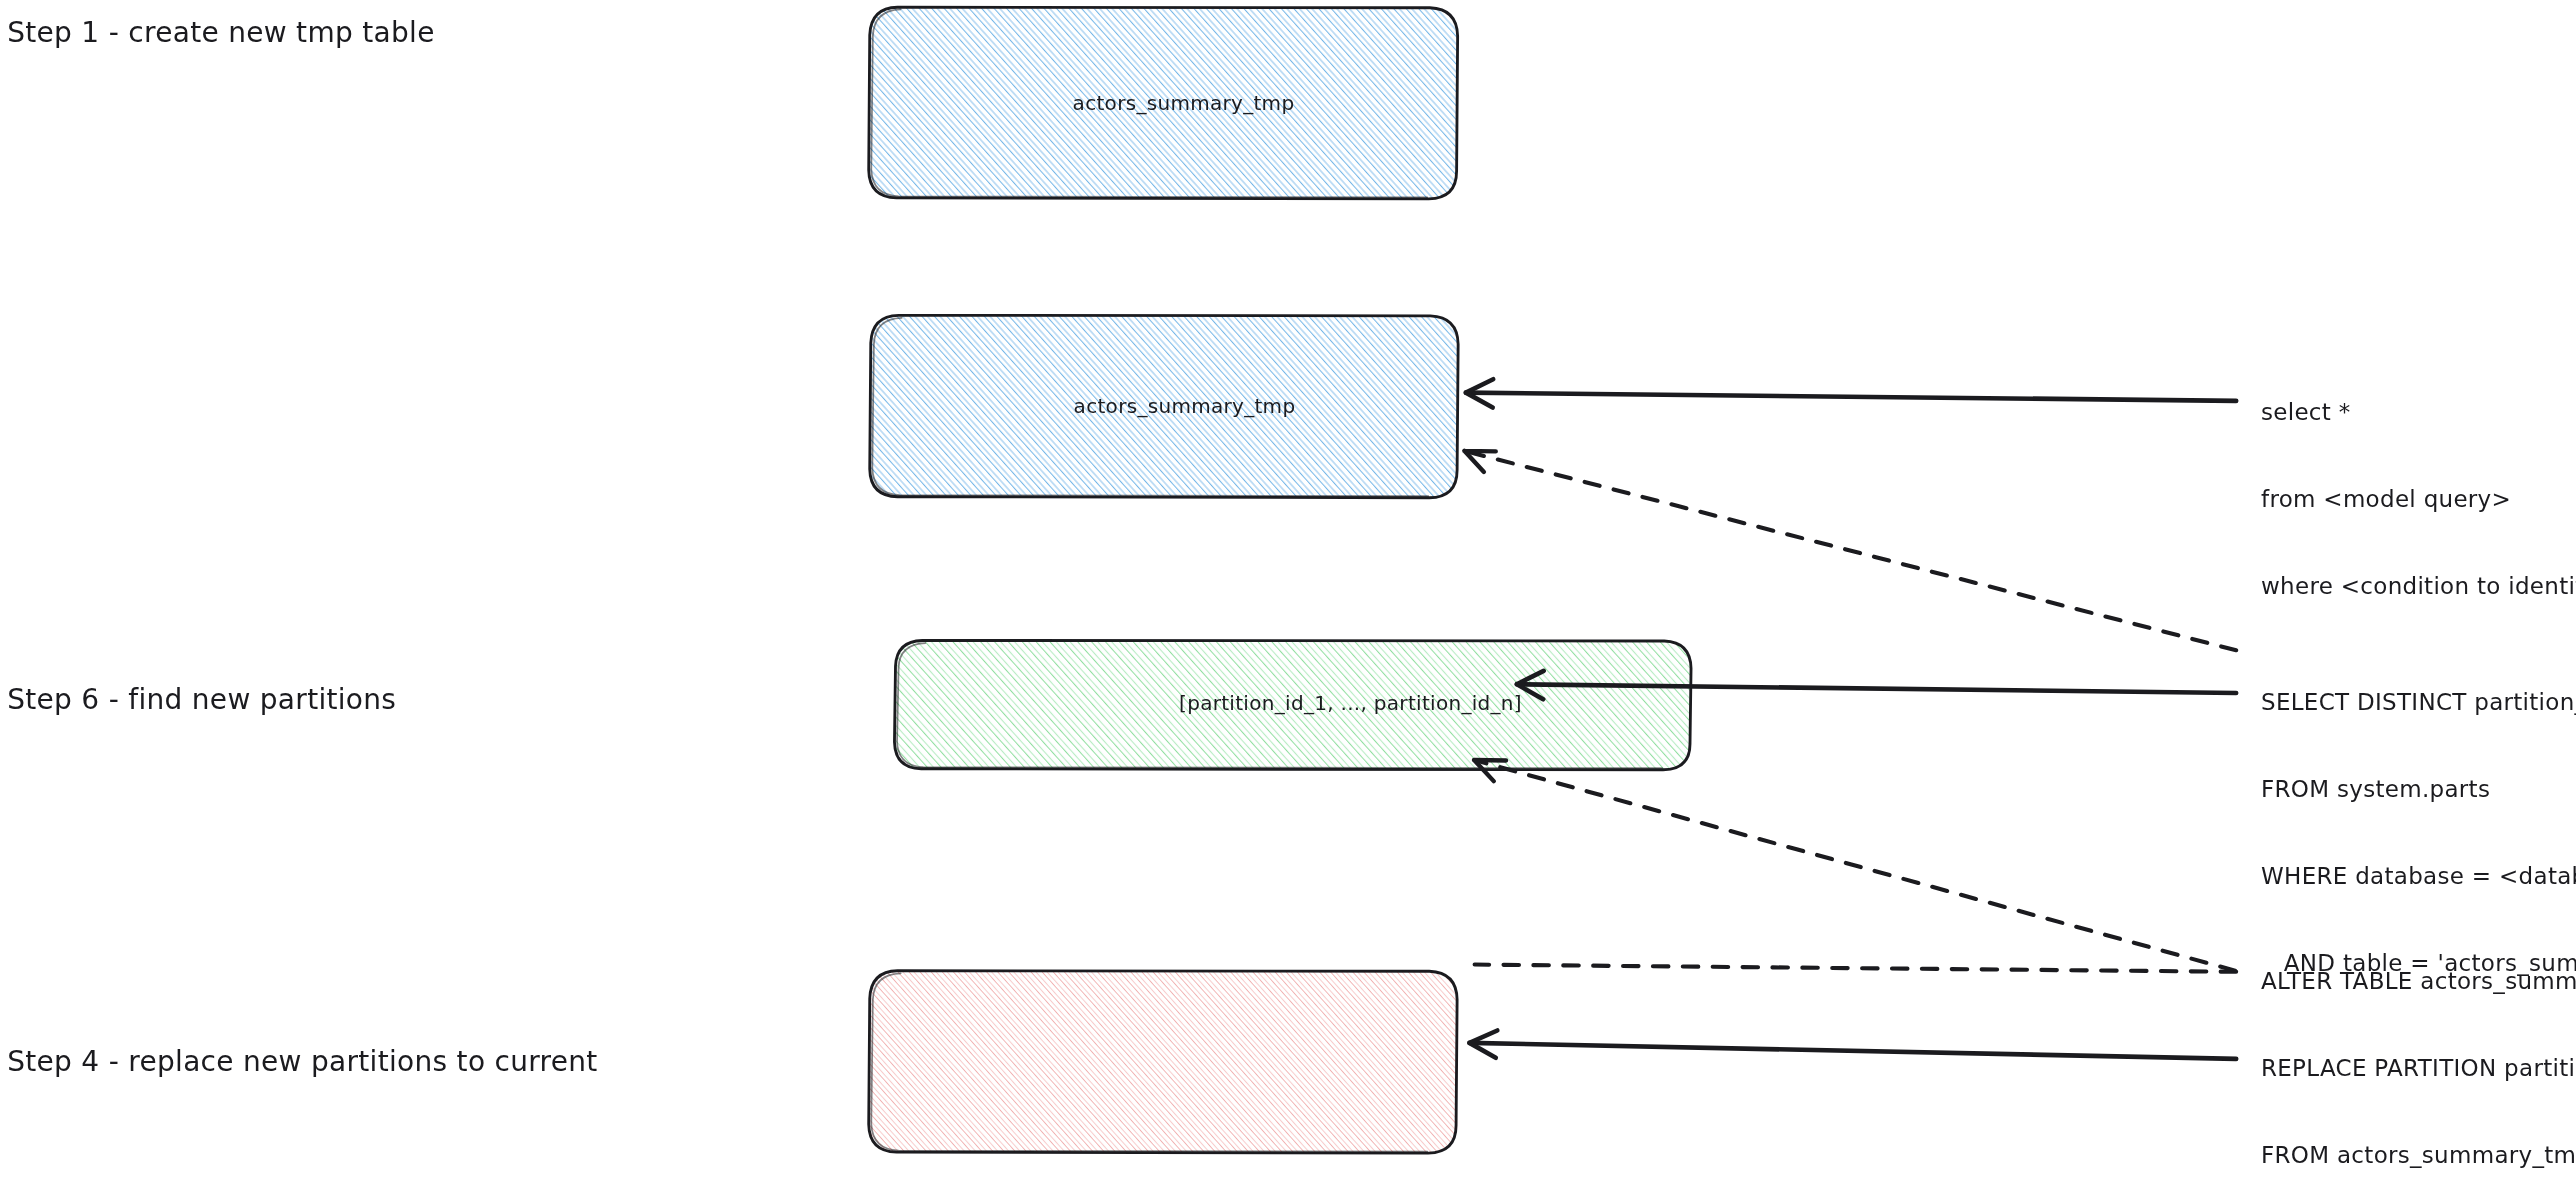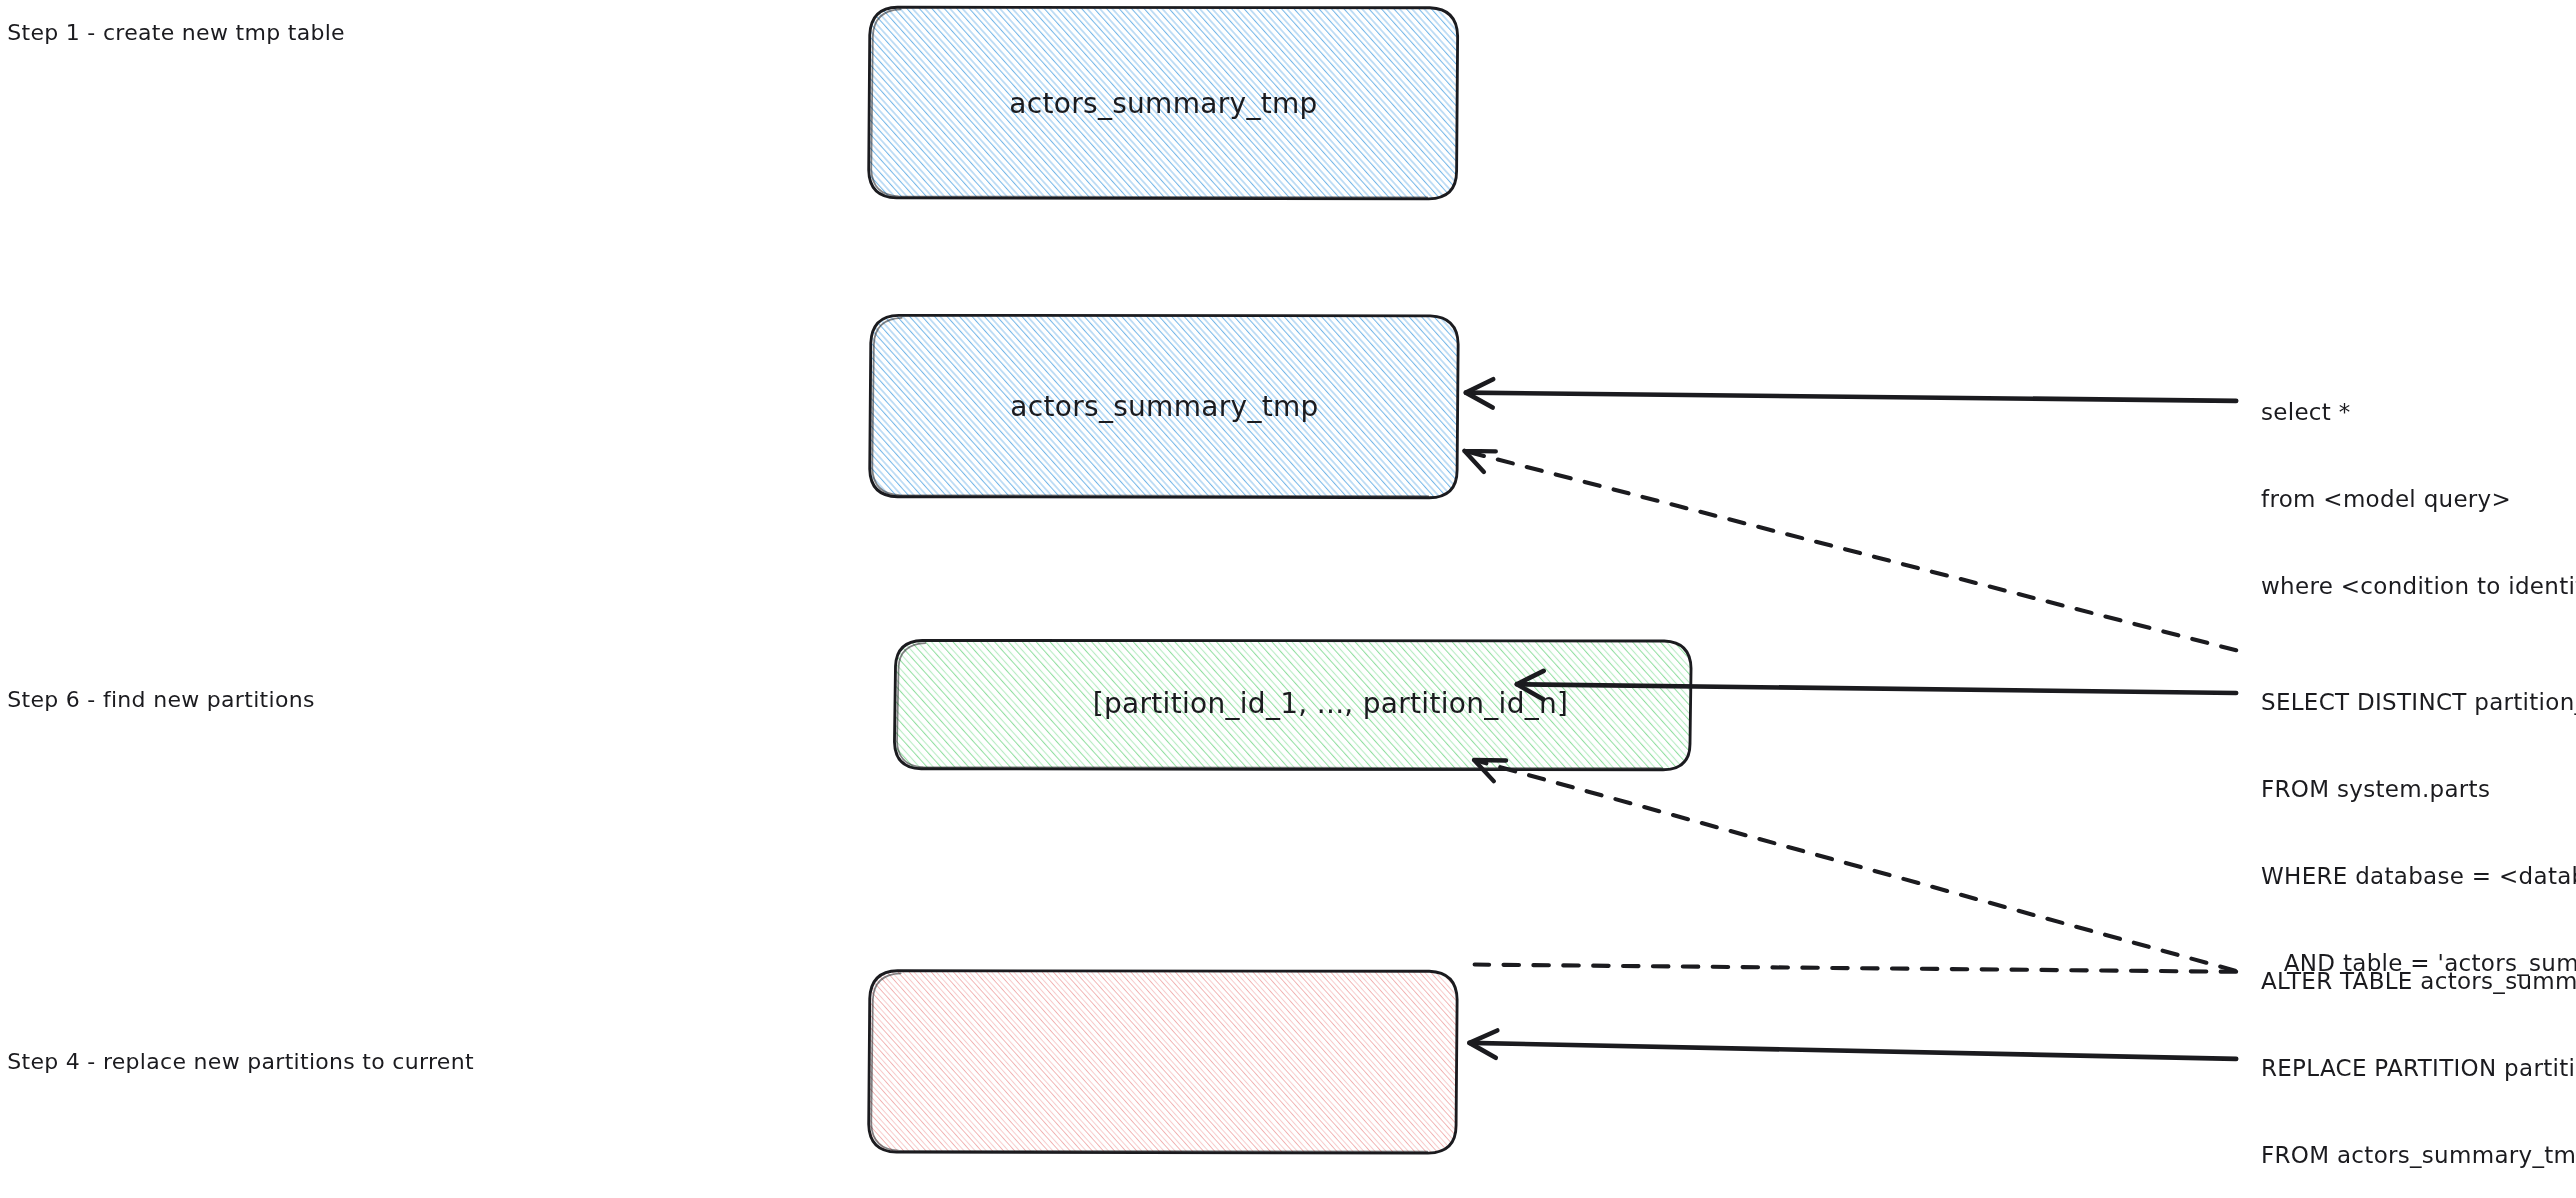--- a/index.html
+++ b/index.html
@@ -30,28 +30,29 @@
   }
   .hand-text {
     position: absolute;
     font-family: "DejaVu Sans", sans-serif;
     color: #1b1b1f;
     white-space: pre;
     letter-spacing: 0.3px;
     font-weight: 400;
   }
   .step-label {
-    font-size: 22px;
+    font-size: 28px;
     line-height: 29px;
     left: 7.2px;
   }
   .box-label {
-    font-size: 28px;
+    font-size: 20px;
     line-height: 29px;
     text-align: center;
+    padding-left: 20px;
   }
   .code-block {
     font-size: 23px;
     line-height: 29px;
     left: 2261px;
   }
   .code-block .code-line {
     display: block;
     white-space: pre;
   }

